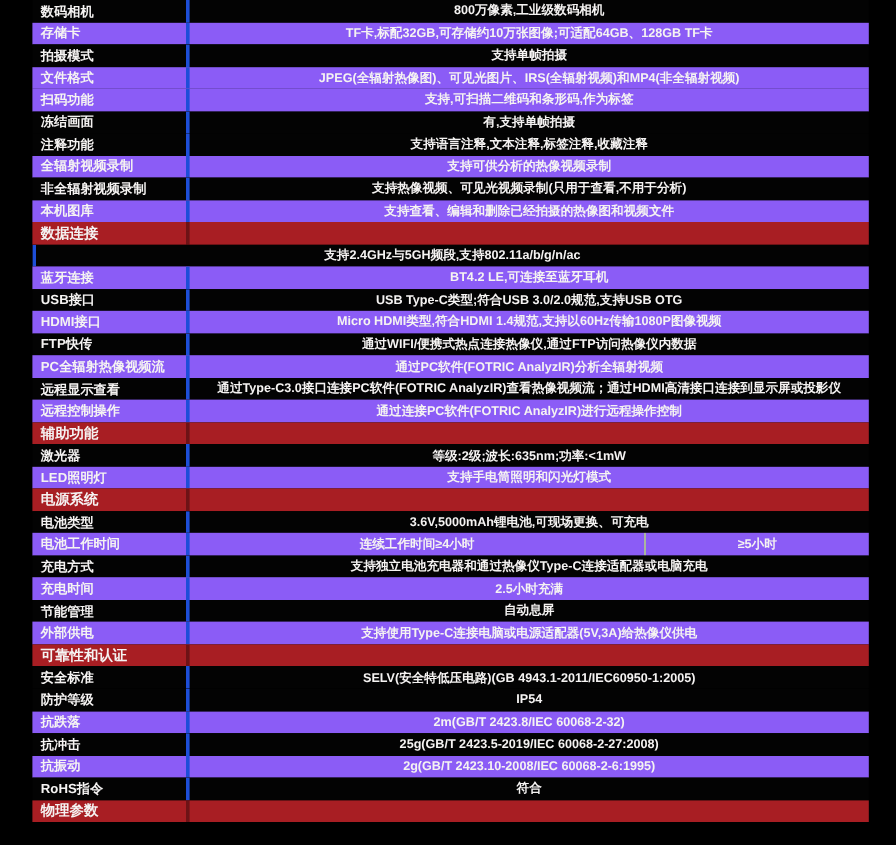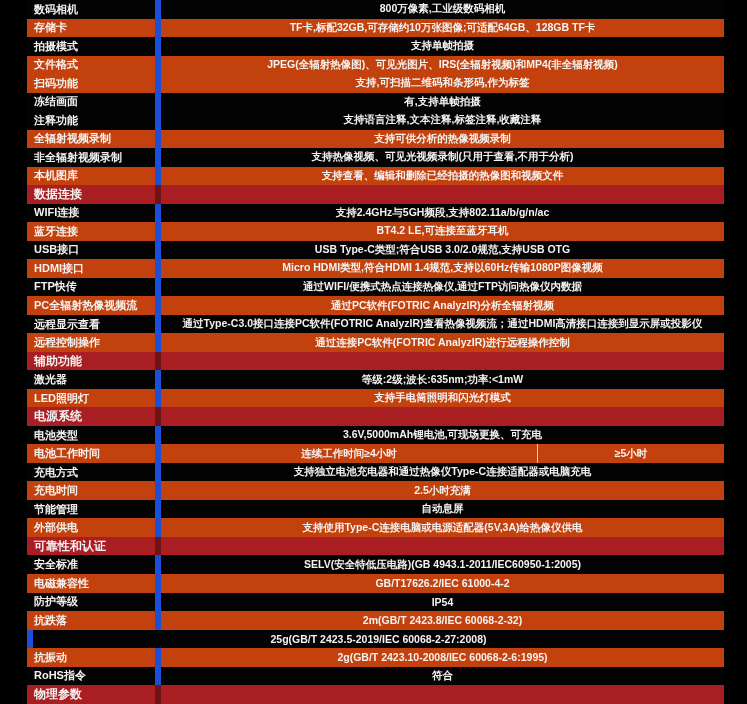--- a/index.html
+++ b/index.html
@@ -27,40 +27,40 @@
     justify-content: flex-end;
   }
   .row {
     display: flex;
     flex: none;
     height: 18.526px;
     align-items: stretch;
     overflow: hidden;
   }
   .row.dark    { background: #030303; }
-  .row.gray    { background: #c2410c; }
+  .row.gray    { background: #8b5cf6; }
   .row.section { background: #a81e23; }
   .cell-label {
     flex: none;
     width: 128px;
     box-sizing: border-box;
     padding-left: 7px;
     display: flex;
     align-items: center;
     color: #f5f3f2;
     font-size: 11px;
     font-weight: bold;
     white-space: nowrap;
     overflow: hidden;
     letter-spacing: 0px;
   }
   .cell-value {
     flex: 1 1 auto;
     box-sizing: border-box;
-    border-left: 6px solid #1d4ed8;
+    border-left: 3px solid #1d4ed8;
     display: flex;
     align-items: center;
     justify-content: center;
     color: #f5f3f2;
     font-size: 10.5px;
     font-weight: bold;
     white-space: nowrap;
     overflow: hidden;
     text-align: center;
   }
@@ -118,21 +118,20 @@
       </div>
       <div class="row gray">
         <div class="cell-label">本机图库</div>
         <div class="cell-value">支持查看、编辑和删除已经拍摄的热像图和视频文件</div>
       </div>
       <div class="row section">
         <div class="cell-label">数据连接</div>
         <div class="cell-value"></div>
       </div>
       <div class="row dark">
-        <div class="cell-label">WIFI连接</div>
         <div class="cell-value">支持2.4GHz与5GH频段,支持802.11a/b/g/n/ac</div>
       </div>
       <div class="row gray">
         <div class="cell-label">蓝牙连接</div>
         <div class="cell-value">BT4.2 LE,可连接至蓝牙耳机</div>
       </div>
       <div class="row dark">
         <div class="cell-label">USB接口</div>
         <div class="cell-value">USB Type-C类型;符合USB 3.0/2.0规范,支持USB OTG</div>
       </div>
@@ -198,33 +197,30 @@
         <div class="cell-value">支持使用Type-C连接电脑或电源适配器(5V,3A)给热像仪供电</div>
       </div>
       <div class="row section">
         <div class="cell-label">可靠性和认证</div>
         <div class="cell-value"></div>
       </div>
       <div class="row dark">
         <div class="cell-label">安全标准</div>
         <div class="cell-value">SELV(安全特低压电路)(GB 4943.1-2011/IEC60950-1:2005)</div>
       </div>
-      <div class="row gray">
-        <div class="cell-label">电磁兼容性</div>
-        <div class="cell-value">GB/T17626.2/IEC 61000-4-2</div>
-      </div>
       <div class="row dark">
         <div class="cell-label">防护等级</div>
         <div class="cell-value">IP54</div>
       </div>
       <div class="row gray">
         <div class="cell-label">抗跌落</div>
         <div class="cell-value">2m(GB/T 2423.8/IEC 60068-2-32)</div>
       </div>
       <div class="row dark">
+        <div class="cell-label">抗冲击</div>
         <div class="cell-value">25g(GB/T 2423.5-2019/IEC 60068-2-27:2008)</div>
       </div>
       <div class="row gray">
         <div class="cell-label">抗振动</div>
         <div class="cell-value">2g(GB/T 2423.10-2008/IEC 60068-2-6:1995)</div>
       </div>
       <div class="row dark">
         <div class="cell-label">RoHS指令</div>
         <div class="cell-value">符合</div>
       </div>

